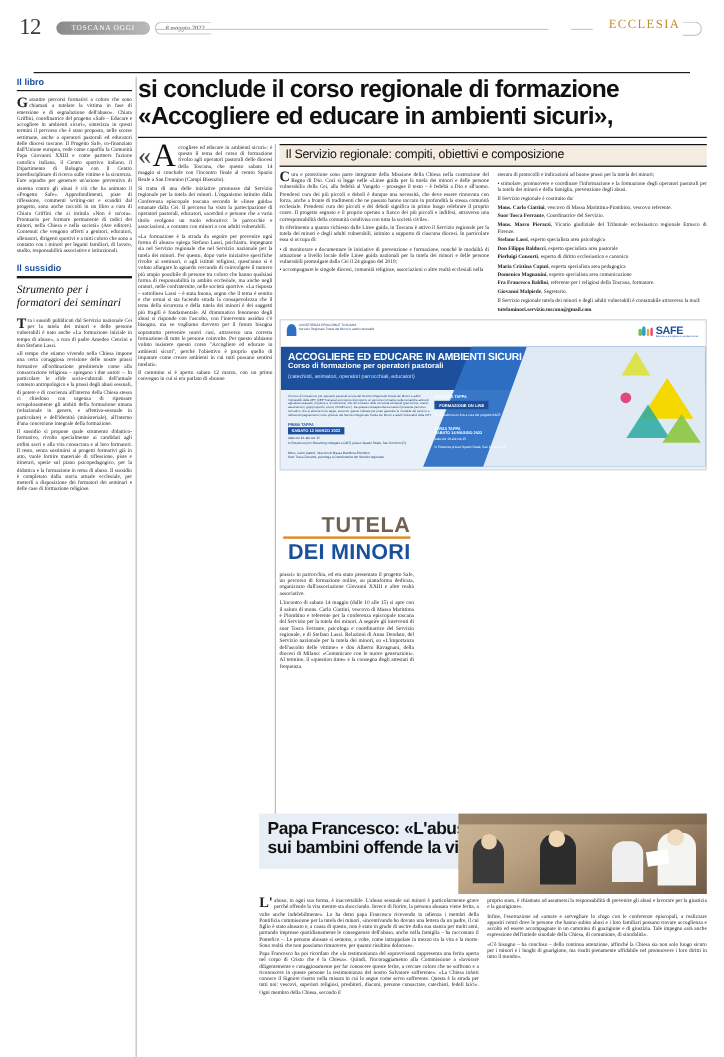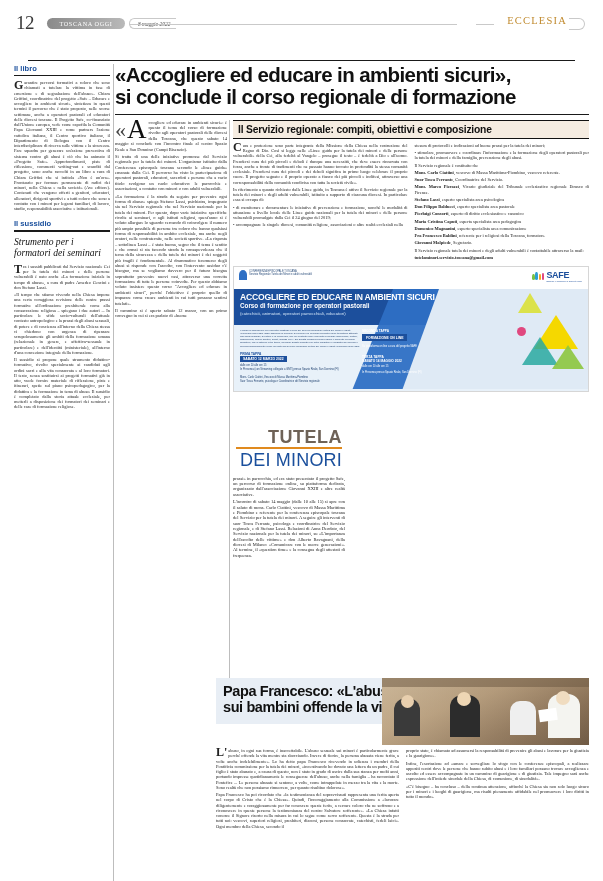--- a/index.html
+++ b/index.html
@@ -127,30 +127,30 @@
   
   .tutela {
     margin-top:4px; padding:4px 3px 5px 3px;text-align:right;
   }
   .tutela-1 {
     font-family:"Liberation Sans", sans-serif; font-weight:bold;
     font-size:18px; letter-spacing:0.5px; color:#6e6257; line-height:18px;
   }
   .tutela-bar { height:2.2px; background:#e08a1e; margin:1px 0 2px 0; }
   .tutela-2 {
-    font-family:"Liberation Sans", sans-serif; font-weight:normal;
+    font-family:"Liberation Sans", sans-serif; font-weight:bold;
     font-size:18px; letter-spacing:0.2px; color:#1a4f9c; line-height:18px;
   }
 
   
   .servizio-box { position:absolute; left:118px; top:0; right:0; }
   .servizio-head {
     background:#f5ece1; border-top:1.3px solid #111; border-bottom:1.3px solid #111;
     padding:3px 5px;
-    font-family:"Liberation Sans", sans-serif; font-weight:bold;
+    font-family:"Liberation Sans", sans-serif; font-weight:normal;
     font-size:10.3px; color:#111; letter-spacing:-0.2px;
   }
   .servizio-cols { display:flex; gap:7px; padding-top:4px; }
   .servizio-col { flex:1; }
   .sv-text {
     font-family:"Liberation Serif", serif;
     font-size:4.45px; line-height:5.25px; text-align:justify; color:#222;
   }
   .sv-text p { margin:0 0 2px 0; }
   .sv-text .b { font-weight:bold; }
@@ -285,22 +285,22 @@
         </div>
       </div>
     </div>
 
     <div class="vrule" style="left:98.5px;"></div>
 
     <div class="col-main">
 
       <div>
         <div class="headline">
+          <div>si conclude il corso regionale di formazione</div>
           <div>«Accogliere ed educare in ambienti sicuri»,</div>
-          <div>si conclude il corso regionale di formazione</div>
         </div>
       </div>
       <div class="hl-rule"></div>
 
       <div class="art-wrap" style="height:560px;">
 
         <div class="lead-col">
           <div class="lead-text">
             <span class="lead-open">«</span>
             <span class="lead-cap">A</span>

